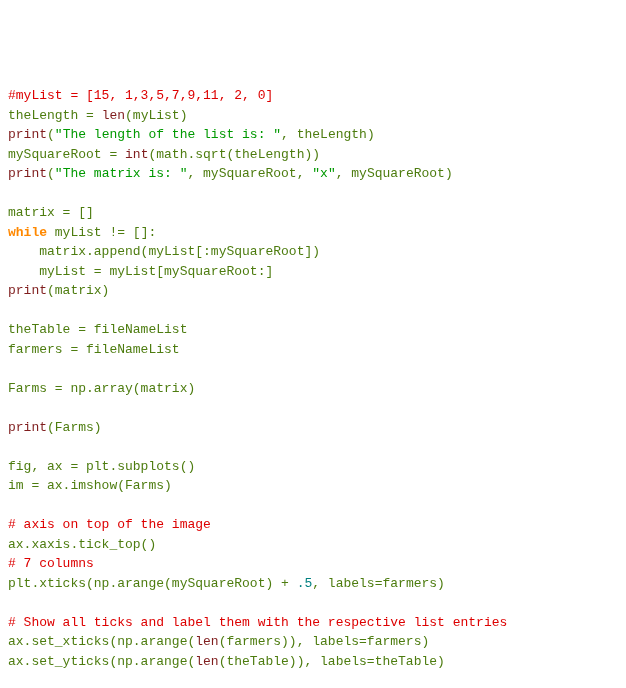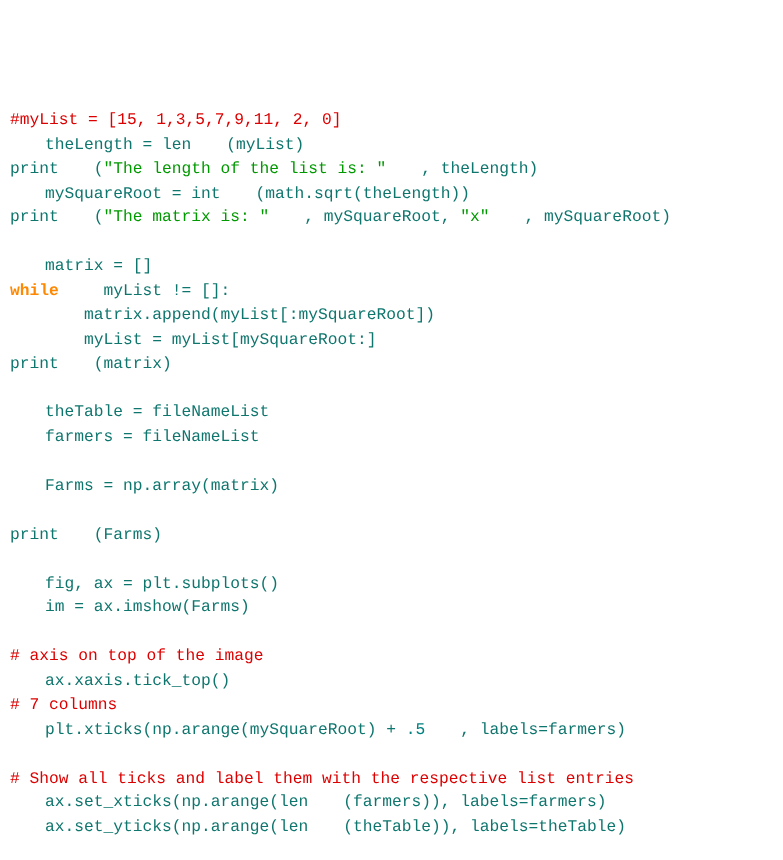--- a/index.html
+++ b/index.html
@@ -8,24 +8,24 @@
     background: #ffffff;
     font-family: "Courier New", monospace;
     font-size: 13px;
     line-height: 1.5;
     color: #000000;
     white-space: pre;
   }
   .line { display: block; }
   .comment { color: #dd0000; text-align: center; }
   .keyword { color: #ff8800; font-weight: bold; font-family: Liberation Mono, monospace; }
-  .builtin { color: #0f766e; font-family: Liberation Mono, monospace; }
+  .builtin { color: #7f1d1d; font-family: Liberation Mono, monospace; }
   .string { color: #009900; }
   .number { color: #008080; }
-  .text { color: #0f766e; margin-left: 28px; }
+  .text { color: #4d7c0f; }
 </style>
 </head>
 <body>
 
 
 
 <div id="code-container"><span class="line"><span class="comment">#myList = [15, 1,3,5,7,9,11, 2, 0]</span></span><span class="line"><span class="text">theLength = </span><span class="builtin">len</span><span class="text">(myList)</span></span><span class="line"><span class="builtin">print</span><span class="text">(</span><span class="string">"The length of the list is: "</span><span class="text">, theLength)</span></span><span class="line"><span class="text">mySquareRoot = </span><span class="builtin">int</span><span class="text">(math.sqrt(theLength))</span></span><span class="line"><span class="builtin">print</span><span class="text">(</span><span class="string">"The matrix is: "</span><span class="text">, mySquareRoot, </span><span class="string">"x"</span><span class="text">, mySquareRoot)</span></span><span class="line"><span class="text"> </span></span><span class="line"><span class="text">matrix = []</span></span><span class="line"><span class="keyword">while</span><span class="text"> myList != []:</span></span><span class="line"><span class="text">    matrix.append(myList[:mySquareRoot])</span></span><span class="line"><span class="text">    myList = myList[mySquareRoot:]</span></span><span class="line"><span class="builtin">print</span><span class="text">(matrix)</span></span><span class="line"><span class="text"> </span></span><span class="line"><span class="text">theTable = fileNameList</span></span><span class="line"><span class="text">farmers = fileNameList</span></span><span class="line"><span class="text"> </span></span><span class="line"><span class="text">Farms = np.array(matrix)</span></span><span class="line"><span class="text"> </span></span><span class="line"><span class="builtin">print</span><span class="text">(Farms)</span></span><span class="line"><span class="text"> </span></span><span class="line"><span class="text">fig, ax = plt.subplots()</span></span><span class="line"><span class="text">im = ax.imshow(Farms)</span></span><span class="line"><span class="text"> </span></span><span class="line"><span class="comment"># axis on top of the image</span></span><span class="line"><span class="text">ax.xaxis.tick_top()</span></span><span class="line"><span class="comment"># 7 columns</span></span><span class="line"><span class="text">plt.xticks(np.arange(mySquareRoot) + </span><span class="number">.5</span><span class="text">, labels=farmers)</span></span><span class="line"><span class="text"> </span></span><span class="line"><span class="comment"># Show all ticks and label them with the respective list entries</span></span><span class="line"><span class="text">ax.set_xticks(np.arange(</span><span class="builtin">len</span><span class="text">(farmers)), labels=farmers)</span></span><span class="line"><span class="text">ax.set_yticks(np.arange(</span><span class="builtin">len</span><span class="text">(theTable)), labels=theTable)</span></span><span class="line"><span class="text"> </span></span></div>
 
 
 

